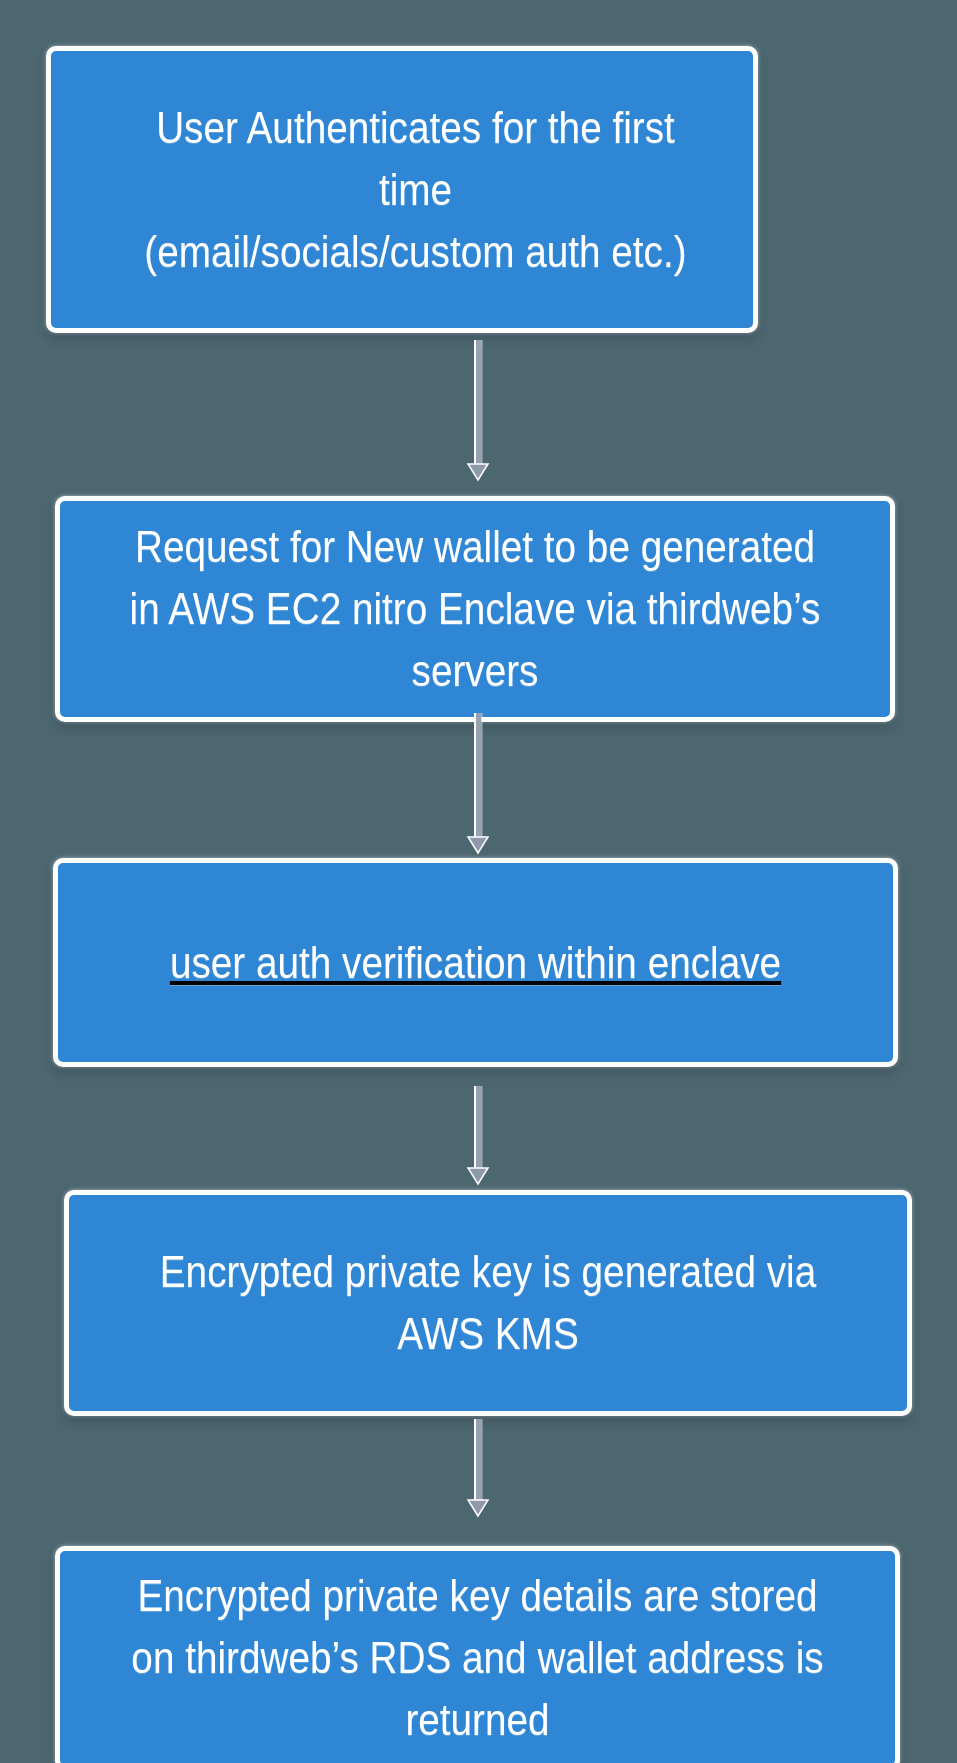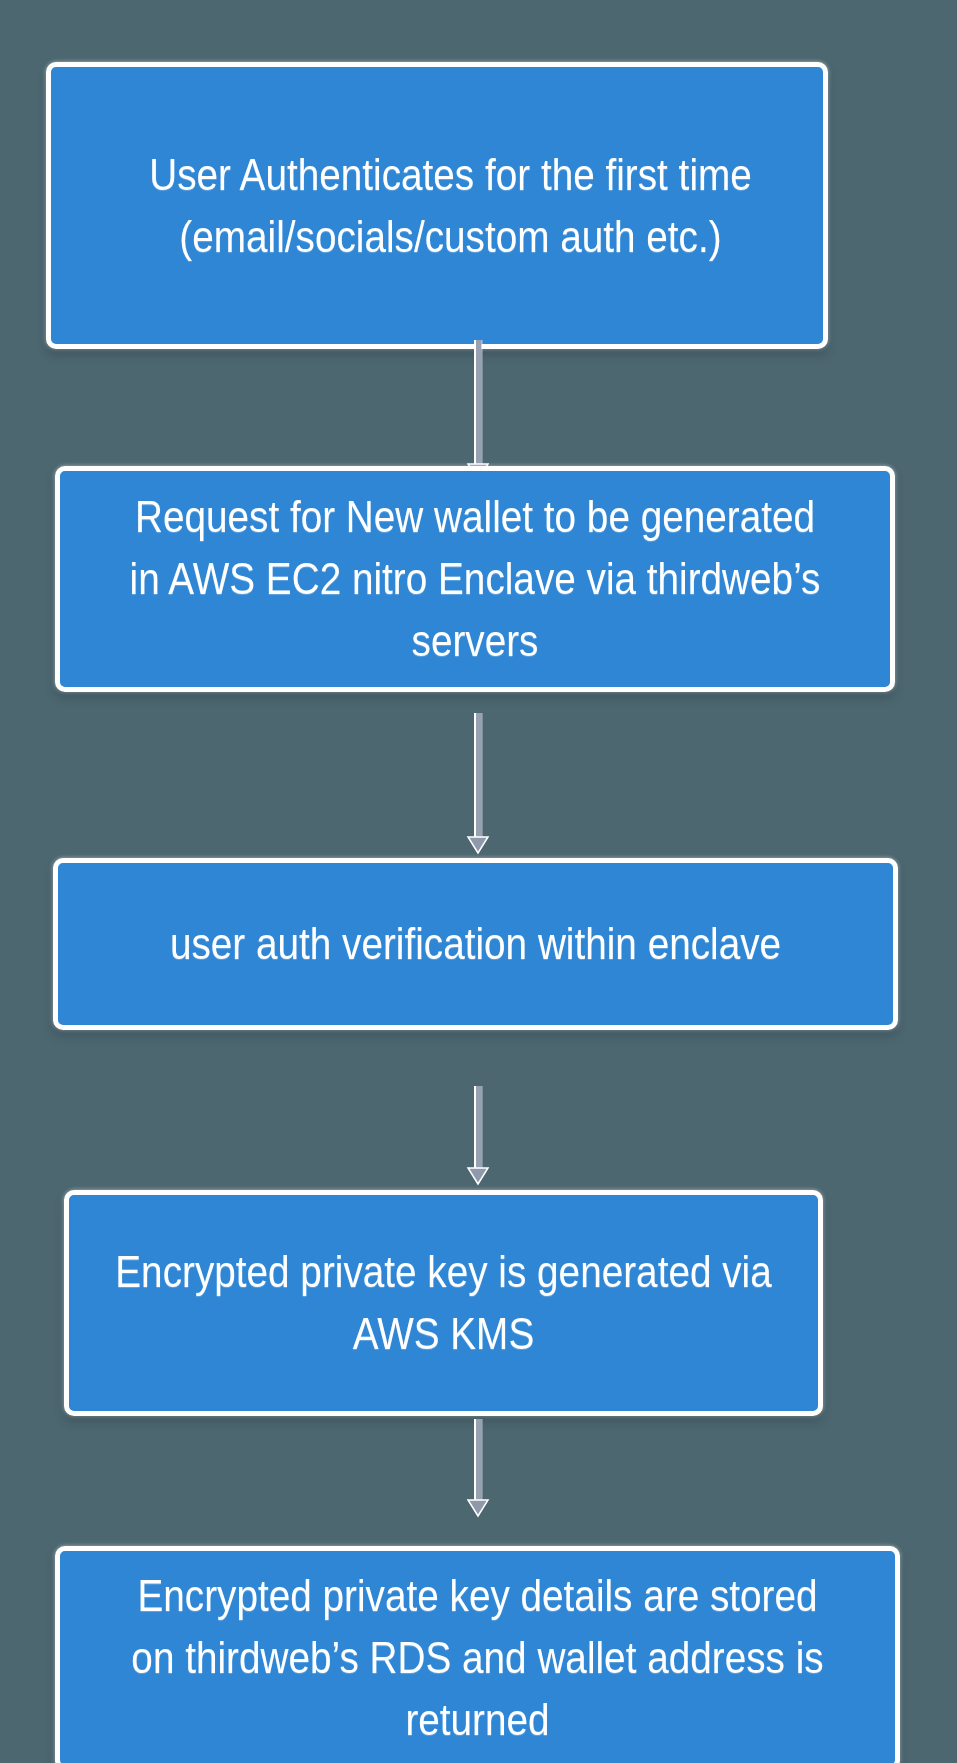--- a/index.html
+++ b/index.html
@@ -41,24 +41,24 @@
     transform-origin: 50% 50%;
     text-shadow: 0 1px 1px rgba(255,255,255,0.25);
   }
   .arrow {
     position: absolute;
     width: 26px;
     left: 465px;
   }
   .arrow svg { display: block; }
   
-  #node-1 { left: 46px;  top: 62px;   width: 782px; height: 287px; padding-left: 27px; }
-  #node-2 { left: 55px;  top: 466px;  width: 840px; height: 226px; }
-  #node-3 { left: 53px;  top: 858px;  width: 845px; height: 172px; }
-  #node-4 { left: 64px;  top: 1190px; width: 759px; height: 226px; }
+  #node-1 { left: 46px;  top: 46px;   width: 712px; height: 287px; padding-left: 27px; }
+  #node-2 { left: 55px;  top: 496px;  width: 840px; height: 226px; }
+  #node-3 { left: 53px;  top: 858px;  width: 845px; height: 209px; text-decoration: underline; }
+  #node-4 { left: 64px;  top: 1190px; width: 848px; height: 226px; }
   #node-5 { left: 55px;  top: 1520px; width: 845px; height: 224px; margin-top: 26px; }
   
   #arrow-1 { top: 340px;  height: 142px; }
   #arrow-2 { top: 713px;  height: 142px; }
   #arrow-3 { top: 1086px; height: 100px; }
   #arrow-4 { top: 1419px; height: 99px;  }
 </style>
 </head>
 <body>
 

